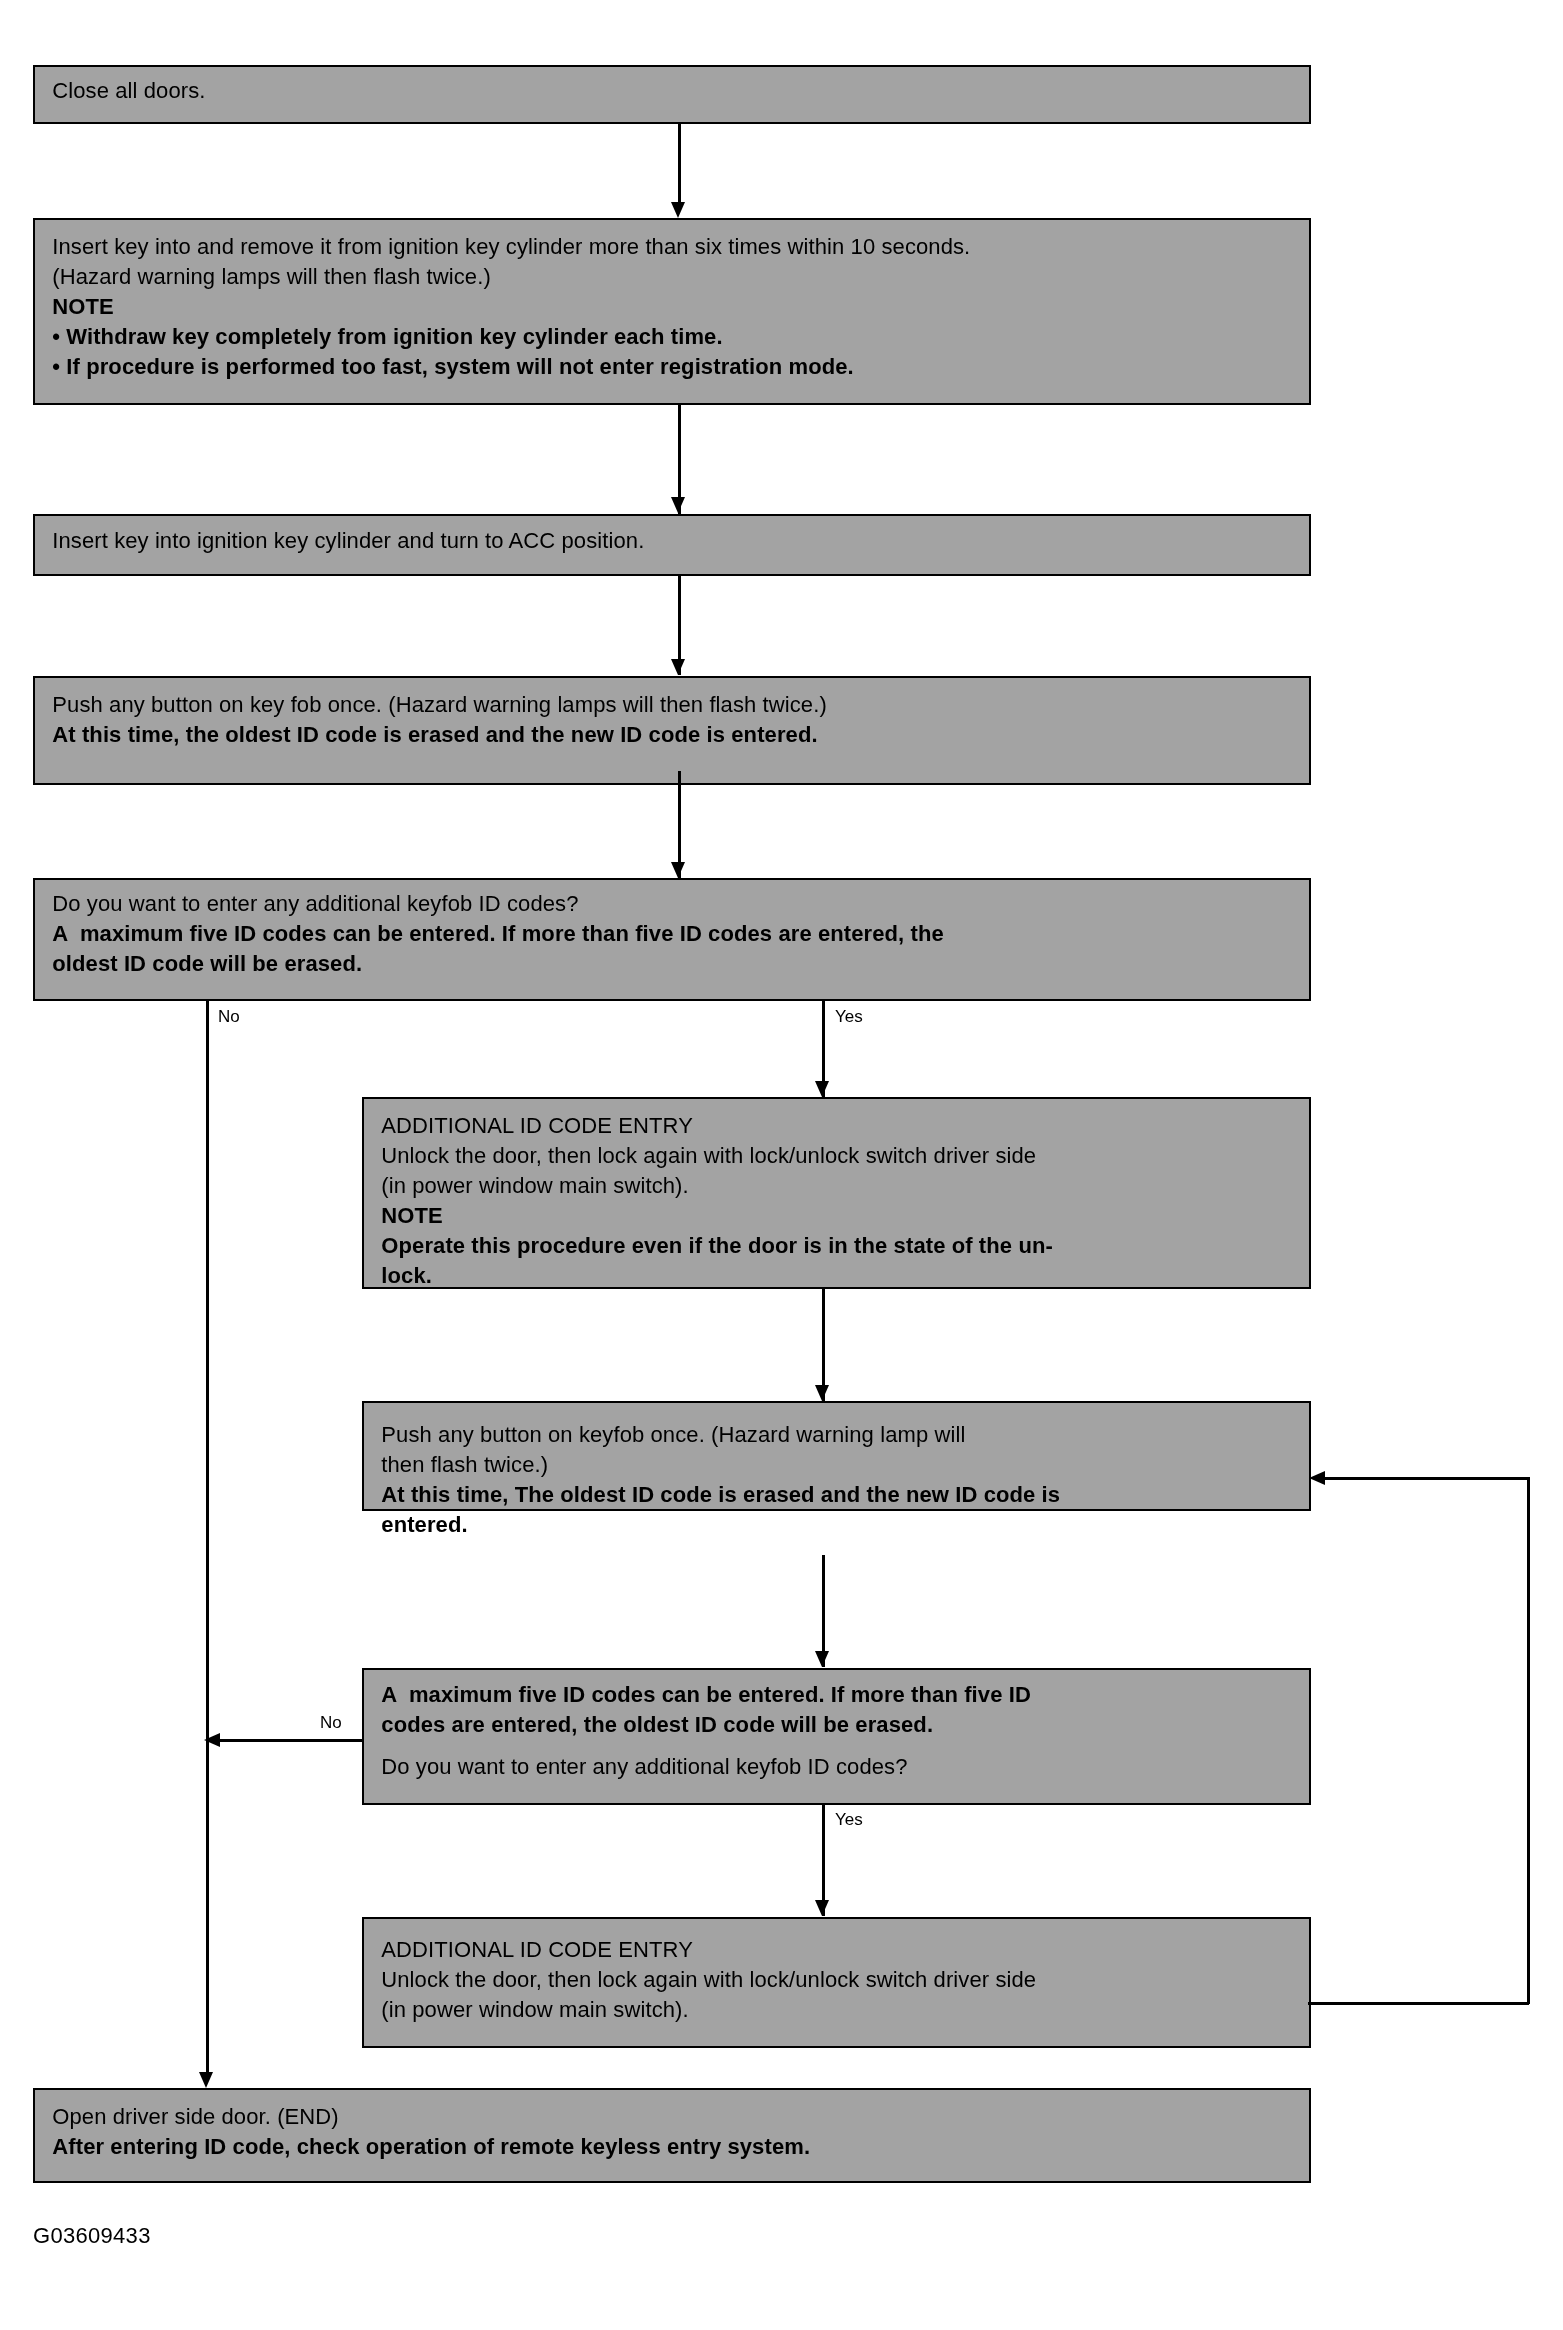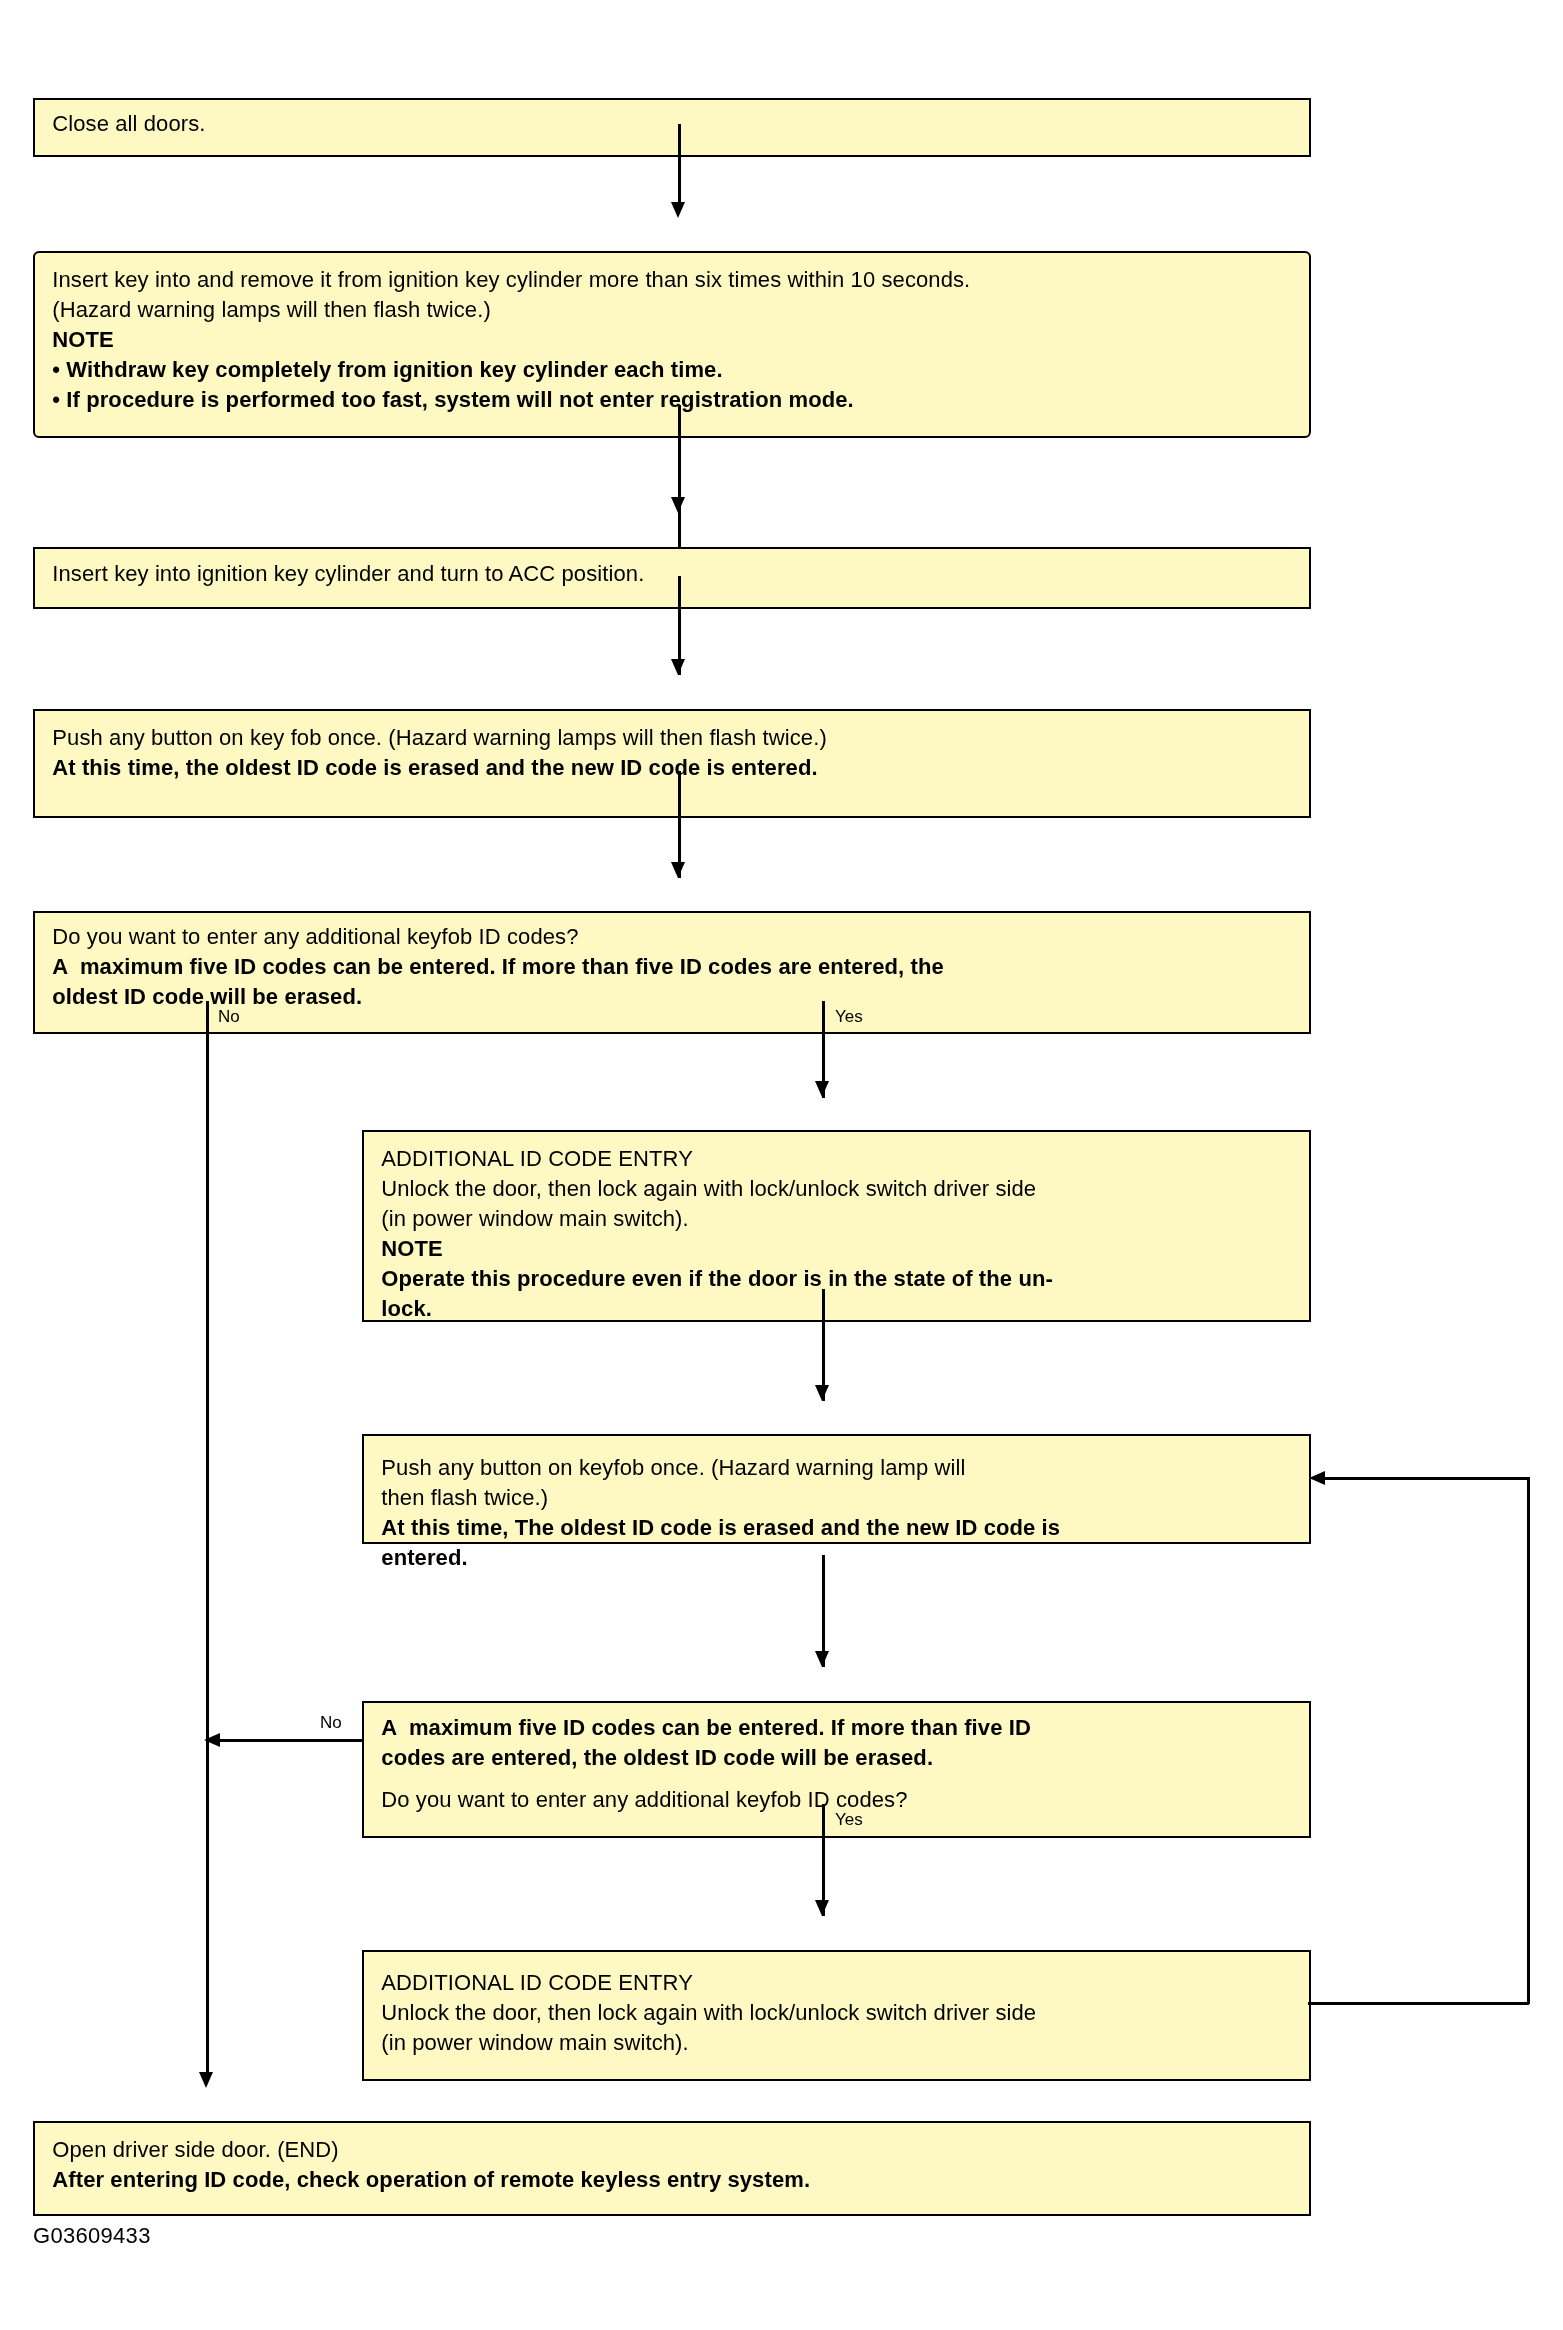--- a/index.html
+++ b/index.html
@@ -1,19 +1,19 @@
 <!DOCTYPE html>
 <html style="font-size:14px"><head>
 <meta charset="utf-8">
 <style>
   html,body{margin:0;padding:0;background:#fff;}
   body{font-family:"Liberation Sans","DejaVu Sans",sans-serif;color:#000;}
   #page{position:relative;width:1563px;height:2330px;background:#fff;overflow:hidden;}
 
-  .box{position:absolute;border:2.6px solid #000;background:#fef9c3;box-sizing:border-box;margin-top:33px;}
+  .box{position:absolute;border:2.6px solid #000;background:#a3a3a3;box-sizing:border-box;}
   .box .inner{padding:12px 15.6px 12px 17.3px;}
   .ln{font-size:22px;line-height:30px;white-space:pre;letter-spacing:0.1px;}
   .ln.b{font-weight:bold;}
   .ln.gap{margin-top:12px;}
 
   .vline{position:absolute;width:2.6px;background:#000;}
   .hline{position:absolute;height:2.6px;background:#000;}
 
   .arrow-d{position:absolute;width:0;height:0;border-left:7.8px solid transparent;
            border-right:7.8px solid transparent;border-top:16.4px solid #000;}
@@ -30,21 +30,21 @@
 
   <div class="box" style="left:33px;top:65px;width:1278px;height:59px;">
     <div class="inner" style="padding-top:8.6px;">
         <div class="ln">Close all doors.</div>
       </div>
   </div>
 
   <div class="vline" style="left:678px;top:124px;height:78px;"></div>
   <div class="arrow-d" style="left:671px;top:202px;"></div>
 
-  <div class="box" style="left:33px;top:218px;width:1278px;height:187px;border-radius:6px;">
+  <div class="box" style="left:33px;top:218px;width:1278px;height:187px;">
     <div class="inner">
         <div class="ln">Insert key into and remove it from ignition key cylinder more than six times within 10 seconds.</div>
         <div class="ln">(Hazard warning lamps will then flash twice.)</div>
         <div class="ln b">NOTE</div>
         <div class="ln b">• Withdraw key completely from ignition key cylinder each time.</div>
         <div class="ln b">• If procedure is performed too fast, system will not enter registration mode.</div>
       </div>
   </div>
 
   <div class="vline" style="left:678px;top:405px;height:156px;"></div>

